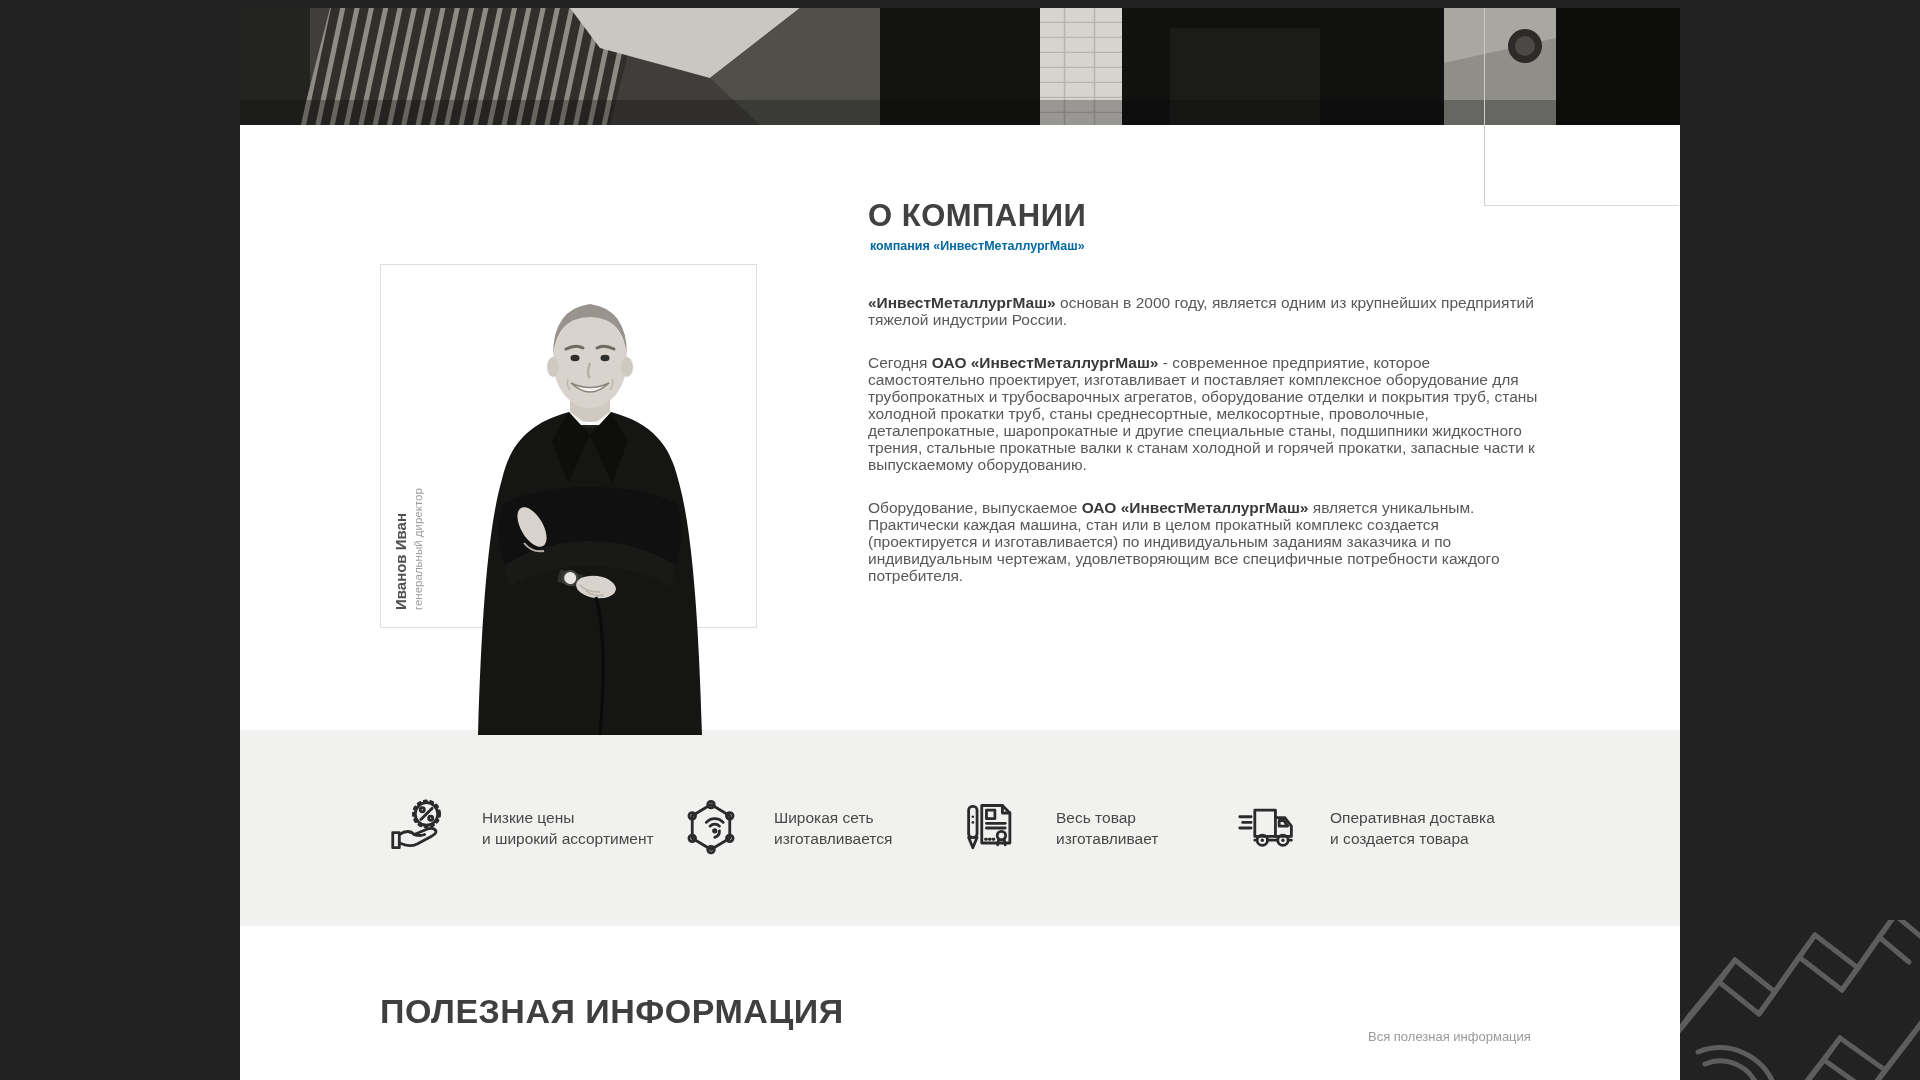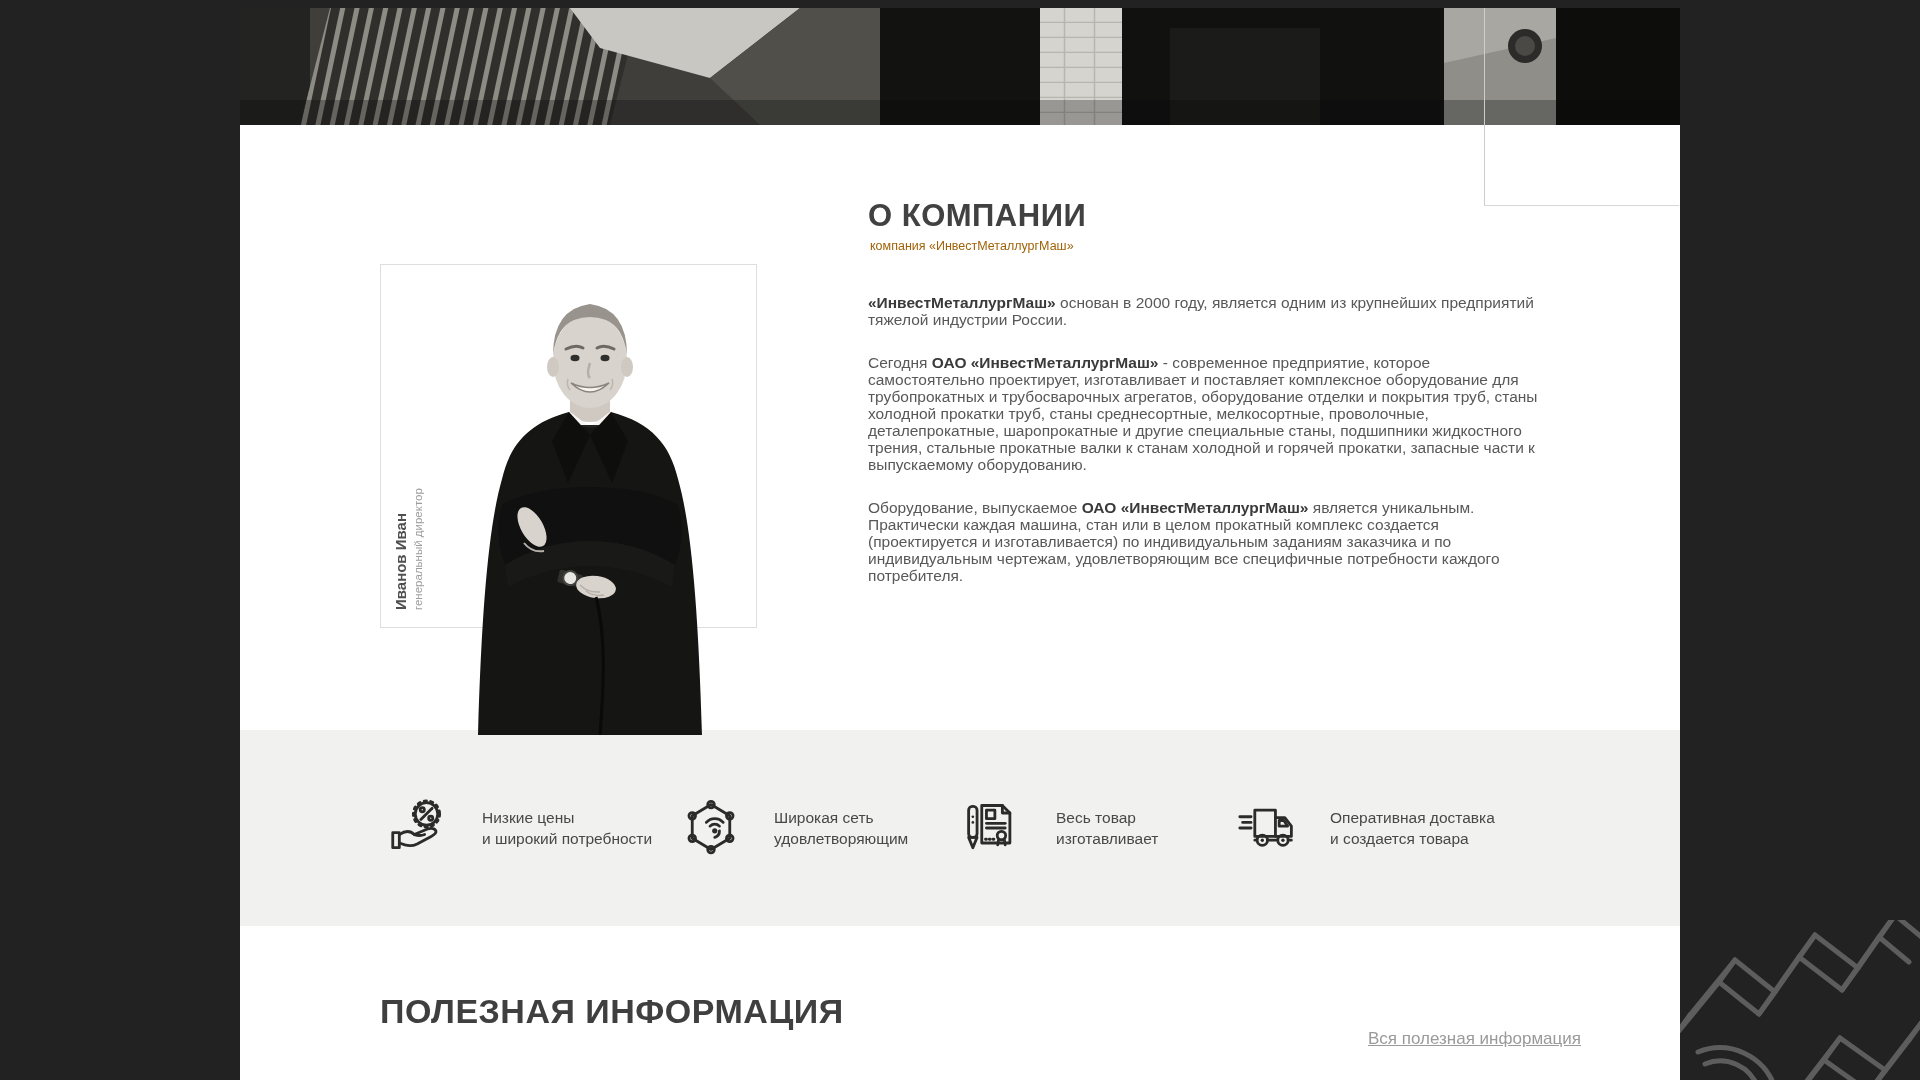--- a/index.html
+++ b/index.html
@@ -12,21 +12,21 @@
   
   .hero { position:absolute; left:0; top:0; width:1440px; height:117px; display:block; }
 
   
   .corner-box { position:absolute; left:1244px; top:0; width:195px; height:198px;
     border-left:1px solid #cdcdcd; border-bottom:1px solid #d8d8d8; }
 
   
   .about-title { position:absolute; left:628px; top:190px; font-size:31px; font-weight:bold;
     color:#414141; letter-spacing:.5px; }
-  .about-subtitle { position:absolute; left:630px; top:231px; font-size:12.5px; color:#a16207; }
+  .about-subtitle { position:absolute; left:630px; top:231px; font-size:12.5px; color:#0369a1;font-weight:bold; }
   .about-text { position:absolute; left:628px; top:286px; width:680px; font-size:15.5px;
     line-height:17px; color:#585858; }
   .about-text p { margin:0 0 26px 0; }
   .about-text b { color:#3a3a3a; }
 
   .photo-frame { position:absolute; left:140px; top:256px; width:377px; height:364px;
     border:1px solid #dedede; background:#ffffff; z-index:1; }
   .portrait { position:absolute; left:180px; top:267px; width:340px; height:460px; z-index:2; }
 
   .vtext { position:absolute; left:152px; top:602px; width:150px; transform:rotate(-90deg);
@@ -39,22 +39,22 @@
   .feature { position:absolute; top:0; height:196px; display:flex; align-items:center; }
   .feature .icon { width:62px; height:62px; flex:0 0 62px; display:flex; align-items:center; justify-content:center; }
   .feature .icon svg { width:60px; height:60px; }
   .feature .txt { margin-left:32px; font-size:15.5px; line-height:21px; color:#484848; }
   .f1 { left:148px; } .f2 { left:440px; } .f3 { left:722px; } .f4 { left:996px; }
   .icon-line { stroke:#2b2b2b; stroke-width:3; fill:none; stroke-linecap:round; stroke-linejoin:round; }
 
   
   .info-title { position:absolute; left:140px; top:984px; font-size:34px; font-weight:bold;
     color:#3f3f3f; letter-spacing:.5px; }
-  .info-link { position:absolute; left:1128px; top:1021px; font-size:17px; color:#9a9a9a;
-    text-decoration:underline; cursor:pointer; }
+  .info-link { position:absolute; left:1128px; top:1021px; font-size:13px; color:#9a9a9a;
+    cursor:pointer; }
 
   
   .gears { position:absolute; right:0; bottom:0; width:240px; height:168px; }
   .gear-line { stroke:#5d5d5d; stroke-width:5; fill:none; stroke-linejoin:round; stroke-linecap:round; }
 </style>
 </head>
 <body>
 
 <div class="stage">
 
@@ -152,21 +152,21 @@
             <line class="icon-line" x1="34" y1="23" x2="46" y2="11"></line>
             <circle class="icon-line" cx="35.5" cy="12.5" r="2.2"></circle>
             <circle class="icon-line" cx="44.5" cy="21.5" r="2.2"></circle>
             <rect class="icon-line" x="4" y="37" width="7" height="16"></rect>
             <path class="icon-line" d="M11,39 C17,35 23,35 27,39 L41,33 Q48,31 50,35 Q51,38 45,41 L30,49 Q24,52 17,50 L11,48"></path>
             <path class="icon-line" d="M27,39 Q33,41 38,39"></path>
           </svg>
         </div>
         <div class="txt">
           <div>Низкие цены</div>
-          <div>и широкий потребности</div>
+          <div>и широкий ассортимент</div>
         </div>
       </div>
 
       <div class="feature f2">
         <div class="icon">
           <svg viewBox="0 0 64 64">
             <path class="icon-line" d="M32,7 L52,19 L52,43 L32,55 L12,43 L12,19 Z"></path>
             <circle class="icon-line" cx="32" cy="7" r="3.5" fill="#f1f1ef"></circle>
             <circle class="icon-line" cx="52" cy="19" r="3.5" fill="#f1f1ef"></circle>
             <circle class="icon-line" cx="52" cy="43" r="3.5" fill="#f1f1ef"></circle>
@@ -174,21 +174,21 @@
             <circle class="icon-line" cx="12" cy="43" r="3.5" fill="#f1f1ef"></circle>
             <circle class="icon-line" cx="12" cy="19" r="3.5" fill="#f1f1ef"></circle>
             <circle cx="36" cy="35" r="2.8" fill="#2b2b2b"></circle>
             <path class="icon-line" d="M31,30 a7,7 0 0 1 10,0" stroke-width="2.5"></path>
             <path class="icon-line" d="M27,26 a12,12 0 0 1 18,0" stroke-width="2.5"></path>
             <path class="icon-line" d="M36,42 a7,7 0 0 0 5,-7" stroke-width="2.5"></path>
           </svg>
         </div>
         <div class="txt">
           <div>Широкая сеть</div>
-          <div>удовлетворяющим</div>
+          <div>изготавливается</div>
         </div>
       </div>
 
       <div class="feature f3">
         <div class="icon">
           <svg viewBox="0 0 64 64">
             <rect class="icon-line" x="6" y="9" width="9" height="33" rx="4"></rect>
             <path class="icon-line" d="M6,42 L15,42 L10.5,53 Z"></path>
             <circle cx="10.5" cy="20" r="1.4" fill="#2b2b2b"></circle>
             <circle cx="10.5" cy="26" r="1.4" fill="#2b2b2b"></circle>

